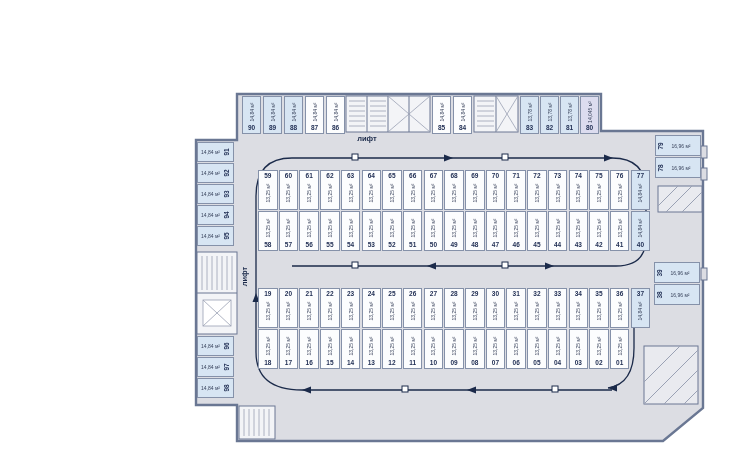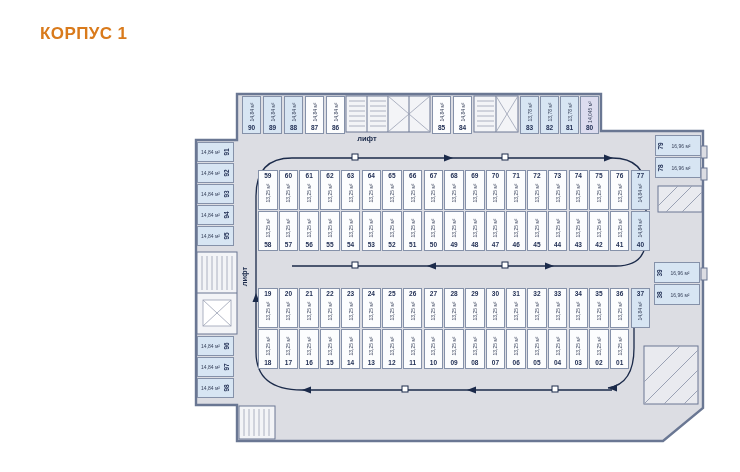--- a/index.html
+++ b/index.html
@@ -29,21 +29,20 @@
   .lift-left{position:absolute;left:237px;top:254px;width:16px;height:44px;z-index:3;
              display:flex;align-items:center;justify-content:center;}
   .lift-left span{display:block;transform:rotate(-90deg);font-size:7.5px;font-weight:bold;color:#1B2A4A;white-space:nowrap;}
 </style>
 </head>
 <body>
 
 <div class="canvas">
 
   <div class="header">
-    <div class="building">КОРПУС 1</div>
   </div>
 
   <svg class="plan-svg" width="740" height="472" viewBox="0 0 740 472">
     <polygon points="237,94 601,94 601,131 703,131 703,408 663,441 237,441 237,405 196,405 196,140 237,140" fill="#DCDDE3" stroke="#6A7793" stroke-width="2.4"></polygon>
 
     <g fill="#DCDDE3" stroke="#6A7793" stroke-width="1">
       <rect x="701" y="146" width="6" height="12"></rect>
       <rect x="701" y="168" width="6" height="12"></rect>
       <rect x="701" y="268" width="6" height="12"></rect>
     </g>

